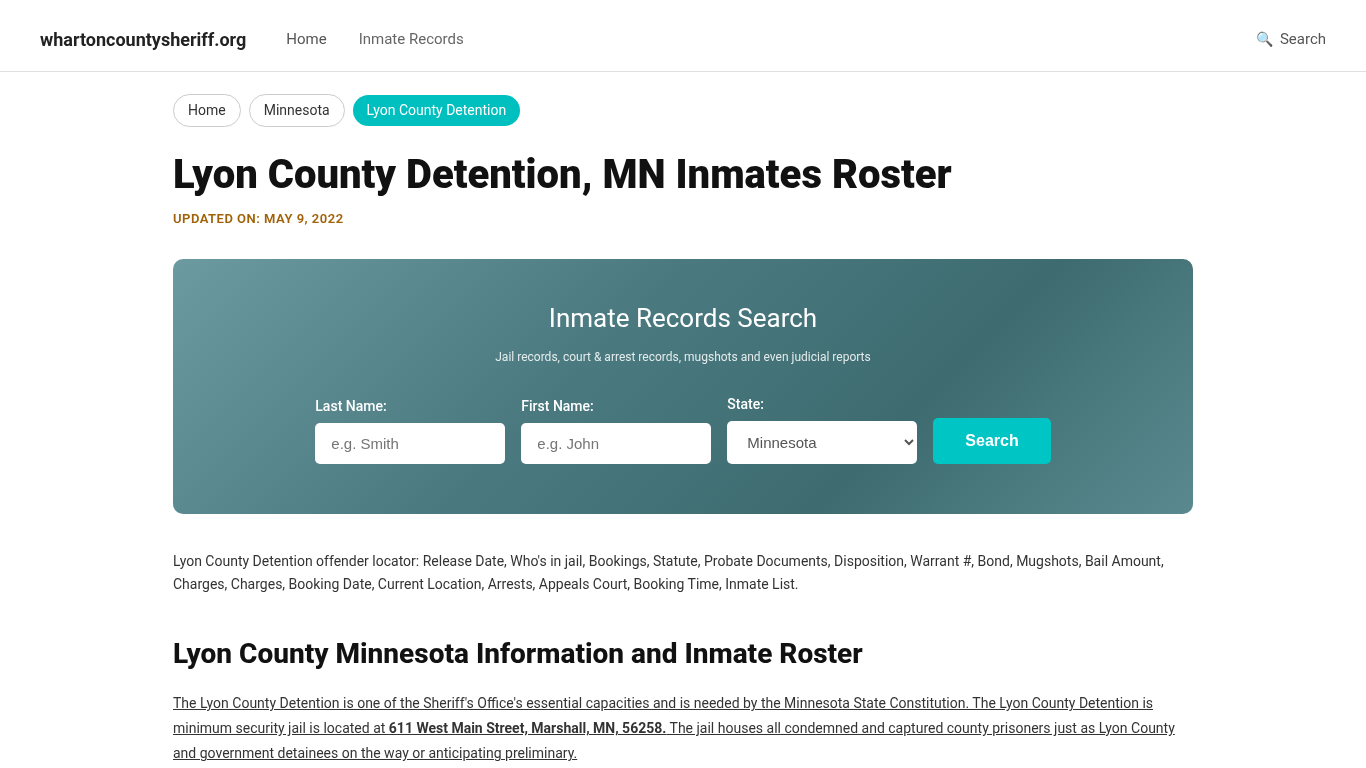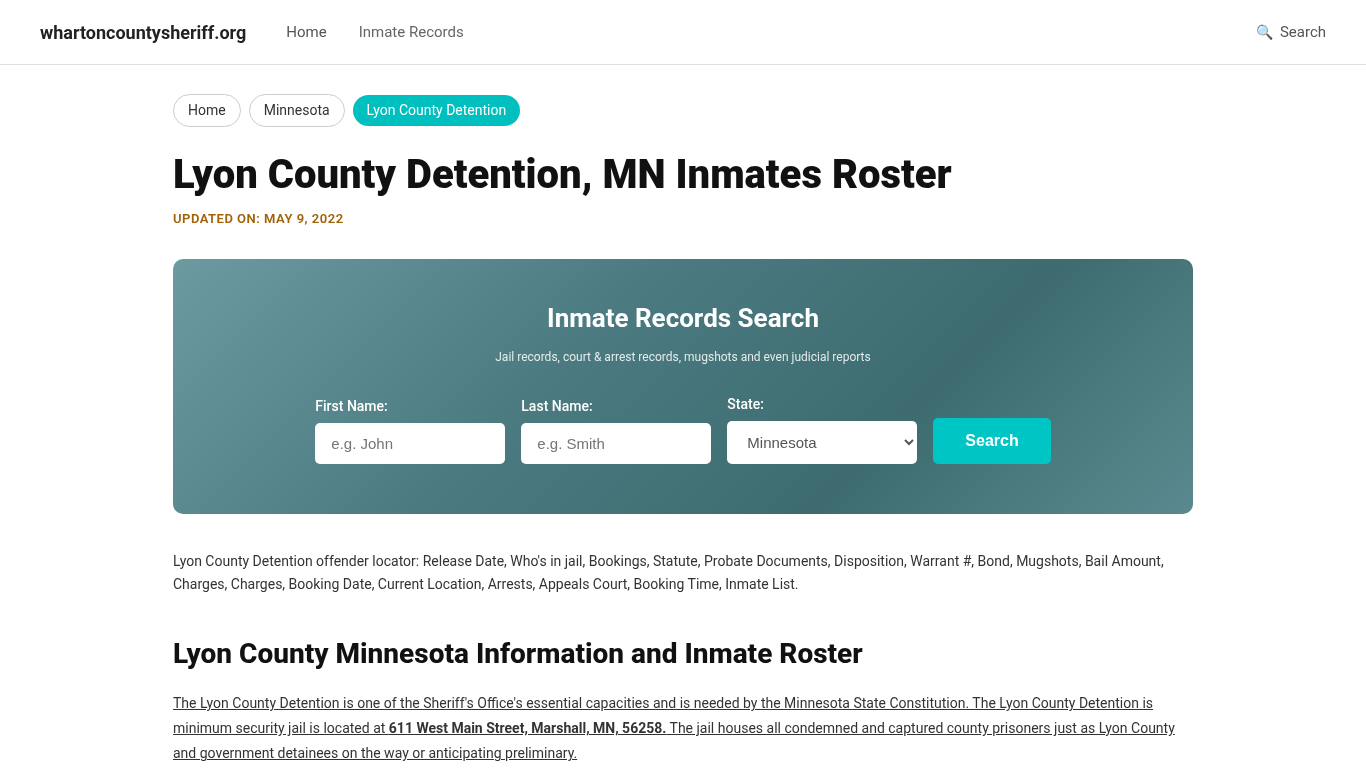--- a/index.html
+++ b/index.html
@@ -18,21 +18,21 @@
 
     
     .site-header {
       background: #fff;
       border-bottom: 1px solid #e0e0e0;
       padding: 0 40px;
       display: flex;
       align-items: center;
       height: 64px;
       position: sticky;
-      top: 1px;
+      top: 8px;
       z-index: 100;
       justify-content: space-between;
     }
 
     .site-logo {
       font-size: 18px;
       font-weight: 700;
       color: #222;
       margin-right: 40px;
       white-space: nowrap;
@@ -126,21 +126,21 @@
     .search-widget {
       background: linear-gradient(135deg, #6b9ba0 0%, #4a7a80 40%, #3d6b70 70%, #5a8a8f 100%);
       border-radius: 10px;
       padding: 40px 60px 50px;
       margin-bottom: 36px;
       text-align: center;
     }
 
     .widget-title {
       font-size: 26px;
-      font-weight: 700;
+      font-weight: 400;
       color: #fff;
       margin-bottom: 10px;
     }
 
     .widget-subtitle {
       font-size: 12px;
       color: rgba(255,255,255,0.85);
       margin-bottom: 28px;
     }
 
@@ -254,27 +254,27 @@
 
   <h1 class="page-title">Lyon County Detention, MN Inmates Roster</h1>
   <div class="updated-on">UPDATED ON: MAY 9, 2022</div>
 
   <div class="search-widget">
     <div class="widget-title">Inmate Records Search</div>
     <div class="widget-subtitle">Jail records, court &amp; arrest records, mugshots and even judicial reports</div>
 
     <div class="search-form">
       <div class="form-group">
+        <label class="form-label">Last Name:</label>
+        <input class="form-input" type="text" placeholder="e.g. Smith" style="">
+      </div>
+
+      <div class="form-group">
         <label class="form-label">First Name:</label>
         <input class="form-input" type="text" placeholder="e.g. John" style="">
-      </div>
-
-      <div class="form-group">
-        <label class="form-label">Last Name:</label>
-        <input class="form-input" type="text" placeholder="e.g. Smith" style="">
       </div>
 
       <div class="form-group">
         <label class="form-label">State:</label>
         <select class="form-select" id="state-select"><option value="Alabama">Alabama</option><option value="Alaska">Alaska</option><option value="Arizona">Arizona</option><option value="Arkansas">Arkansas</option><option value="California">California</option><option value="Colorado">Colorado</option><option value="Connecticut">Connecticut</option><option value="Delaware">Delaware</option><option value="Florida">Florida</option><option value="Georgia">Georgia</option><option value="Hawaii">Hawaii</option><option value="Idaho">Idaho</option><option value="Illinois">Illinois</option><option value="Indiana">Indiana</option><option value="Iowa">Iowa</option><option value="Kansas">Kansas</option><option value="Kentucky">Kentucky</option><option value="Louisiana">Louisiana</option><option value="Maine">Maine</option><option value="Maryland">Maryland</option><option value="Massachusetts">Massachusetts</option><option value="Michigan">Michigan</option><option value="Minnesota" selected="">Minnesota</option><option value="Mississippi">Mississippi</option><option value="Missouri">Missouri</option><option value="Montana">Montana</option><option value="Nebraska">Nebraska</option><option value="Nevada">Nevada</option><option value="New Hampshire">New Hampshire</option><option value="New Jersey">New Jersey</option><option value="New Mexico">New Mexico</option><option value="New York">New York</option><option value="North Carolina">North Carolina</option><option value="North Dakota">North Dakota</option><option value="Ohio">Ohio</option><option value="Oklahoma">Oklahoma</option><option value="Oregon">Oregon</option><option value="Pennsylvania">Pennsylvania</option><option value="Rhode Island">Rhode Island</option><option value="South Carolina">South Carolina</option><option value="South Dakota">South Dakota</option><option value="Tennessee">Tennessee</option><option value="Texas">Texas</option><option value="Utah">Utah</option><option value="Vermont">Vermont</option><option value="Virginia">Virginia</option><option value="Washington">Washington</option><option value="West Virginia">West Virginia</option><option value="Wisconsin">Wisconsin</option><option value="Wyoming">Wyoming</option></select>
       </div>
 
       <button class="search-btn">Search</button>
     </div>
   </div>

